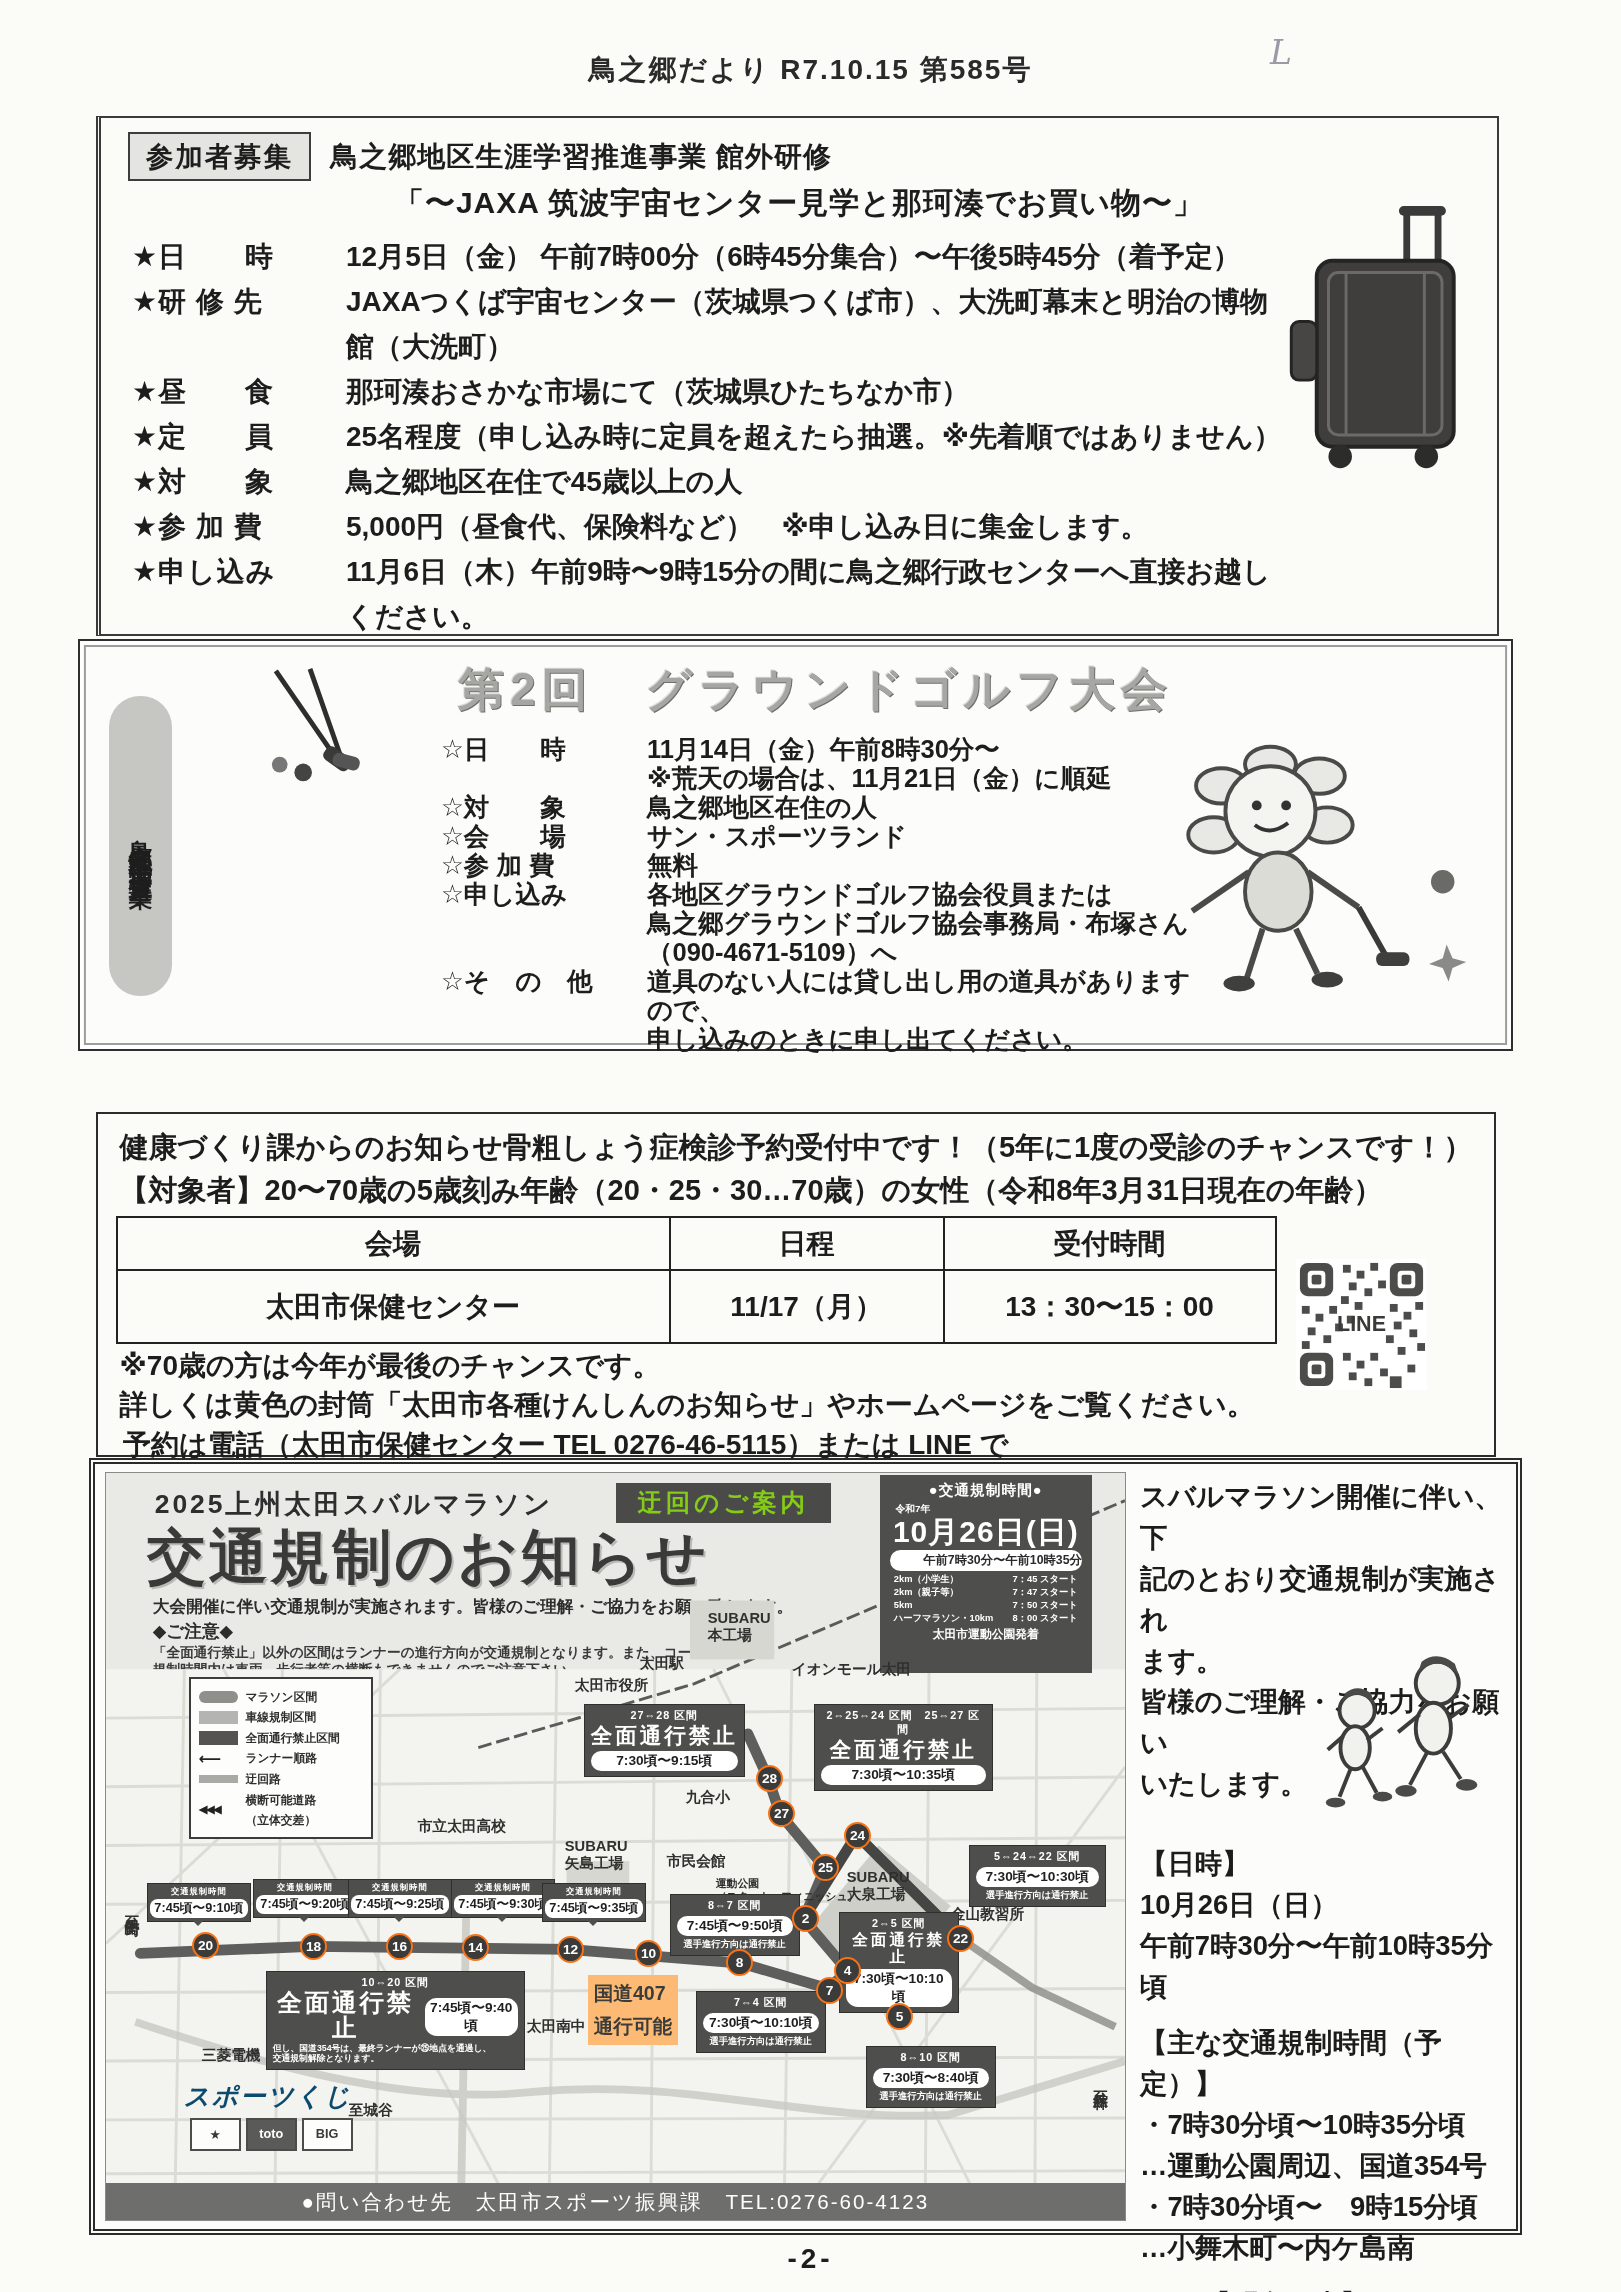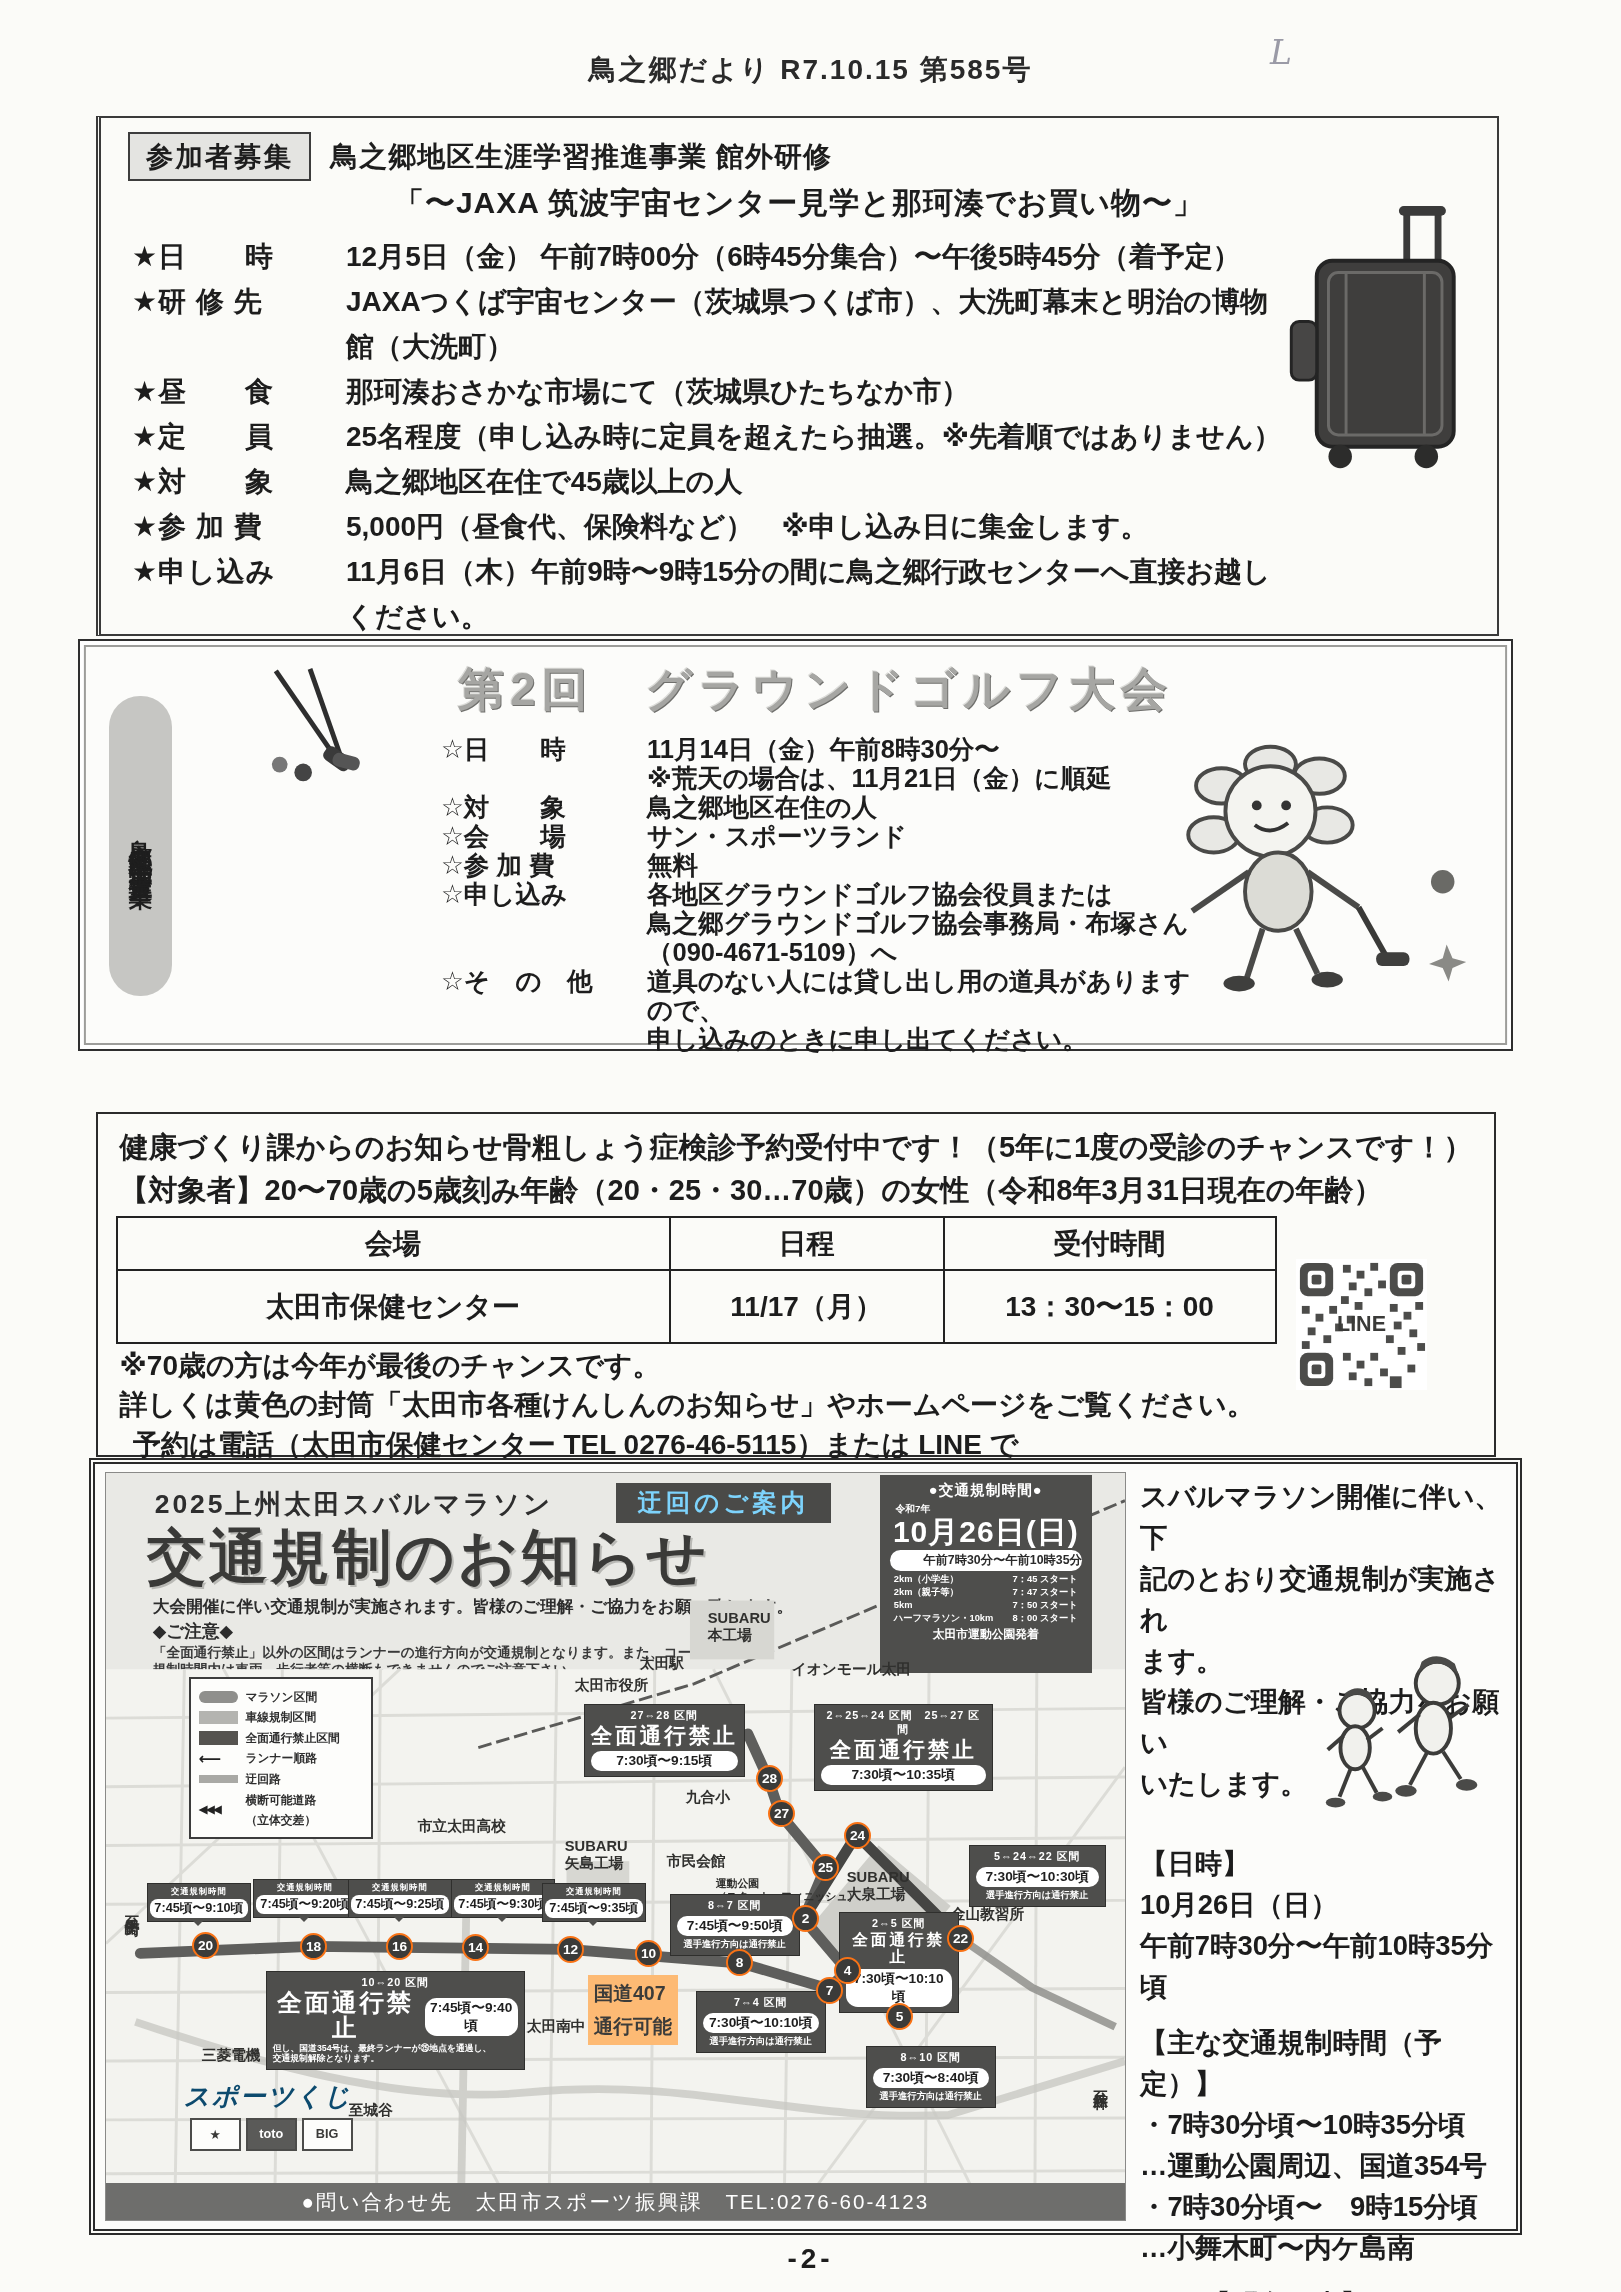--- a/index.html
+++ b/index.html
@@ -44,27 +44,27 @@
   .box3{left:96px;top:1112px;width:1396px;height:341px;border:2.9px solid #2b2b2b;}
   .h1{position:absolute;left:21.6px;top:13.7px;font-size:29px;font-weight:700;}
   .h2{position:absolute;left:21.6px;top:57px;font-size:29px;font-weight:700;}
   .htable{position:absolute;left:17.6px;top:102px;border-collapse:collapse;}
   .htable th,.htable td{border:2.9px solid #222;font-size:28px;font-weight:700;text-align:center;}
   .htable th{height:49px;}
   .htable td{height:69px;}
   .hc1{width:549px;}.hc2{width:270px;}.hc3{width:328px;}
   .hn1{position:absolute;left:21.6px;top:233px;font-size:28px;font-weight:700;}
   .hn2{position:absolute;left:21.6px;top:272px;font-size:28px;font-weight:700;}
-  .hn3{position:absolute;left:35px;top:312px;font-size:28px;font-weight:700;}
+  .hn3{position:absolute;left:25px;top:312px;font-size:28px;font-weight:700;}
   .qr{position:absolute;right:67px;top:145px;width:131px;height:131px;}
   
   .box4{left:93px;top:1462px;width:1421px;height:765px;border:2px solid #2b2b2b;outline:2px solid #2b2b2b;outline-offset:2.9px;background:#fcfcfa;}
   .poster{position:absolute;left:9.8px;top:7.8px;width:1019px;height:747px;background:#e9e9e5;border:1px solid #8a8a88;overflow:hidden;}
   .p-event{position:absolute;left:49px;top:13.7px;font-size:26.5px;font-weight:800;letter-spacing:2.9px;color:#2e2e2e;}
-  .p-detour{position:absolute;left:510px;top:9.8px;background:#4a4a48;color:#7dd3fc;font-size:24.5px;font-weight:800;letter-spacing:3.9px;padding:3.9px 21.6px;}
+  .p-detour{position:absolute;left:510px;top:9.8px;background:#4a4a48;color:#84cc16;font-size:24.5px;font-weight:800;letter-spacing:3.9px;padding:3.9px 21.6px;}
   .p-title{position:absolute;left:41px;top:45px;font-size:59px;font-weight:900;letter-spacing:2.9px;color:#3a3a38;text-shadow:2px 2px 0 #b9b9b5;}
   .p-lead{position:absolute;left:47px;top:122px;font-size:16.7px;font-weight:700;color:#2c2c2c;}
   .p-chead{position:absolute;left:47px;top:146px;font-size:17.6px;font-weight:800;color:#2c2c2c;}
   .p-cau{position:absolute;left:47px;top:171px;font-size:13.7px;font-weight:700;line-height:17.6px;color:#3a3a3a;}
   .timebox{position:absolute;left:774px;top:2px;width:212px;height:198px;background:#4e4e4c;color:#fff;text-align:center;}
   .tb-head{font-size:14.7px;font-weight:800;margin-top:5.9px;letter-spacing:1px;}
   .tb-era{font-size:9.8px;font-weight:700;text-align:left;margin:2.9px 0 0 15.7px;}
   .tb-date{font-size:30px;font-weight:900;letter-spacing:1px;line-height:31px;}
   .tb-time{background:#fff;color:#2a2a2a;border-radius:13.7px;width:192px;margin:3.9px auto 2px;font-size:12.3px;font-weight:800;padding:2px 0;text-align:right;}
   .tb-row{display:flex;justify-content:space-between;width:184px;margin:0 auto;font-size:9.3px;font-weight:700;line-height:12.7px;text-align:left;}

